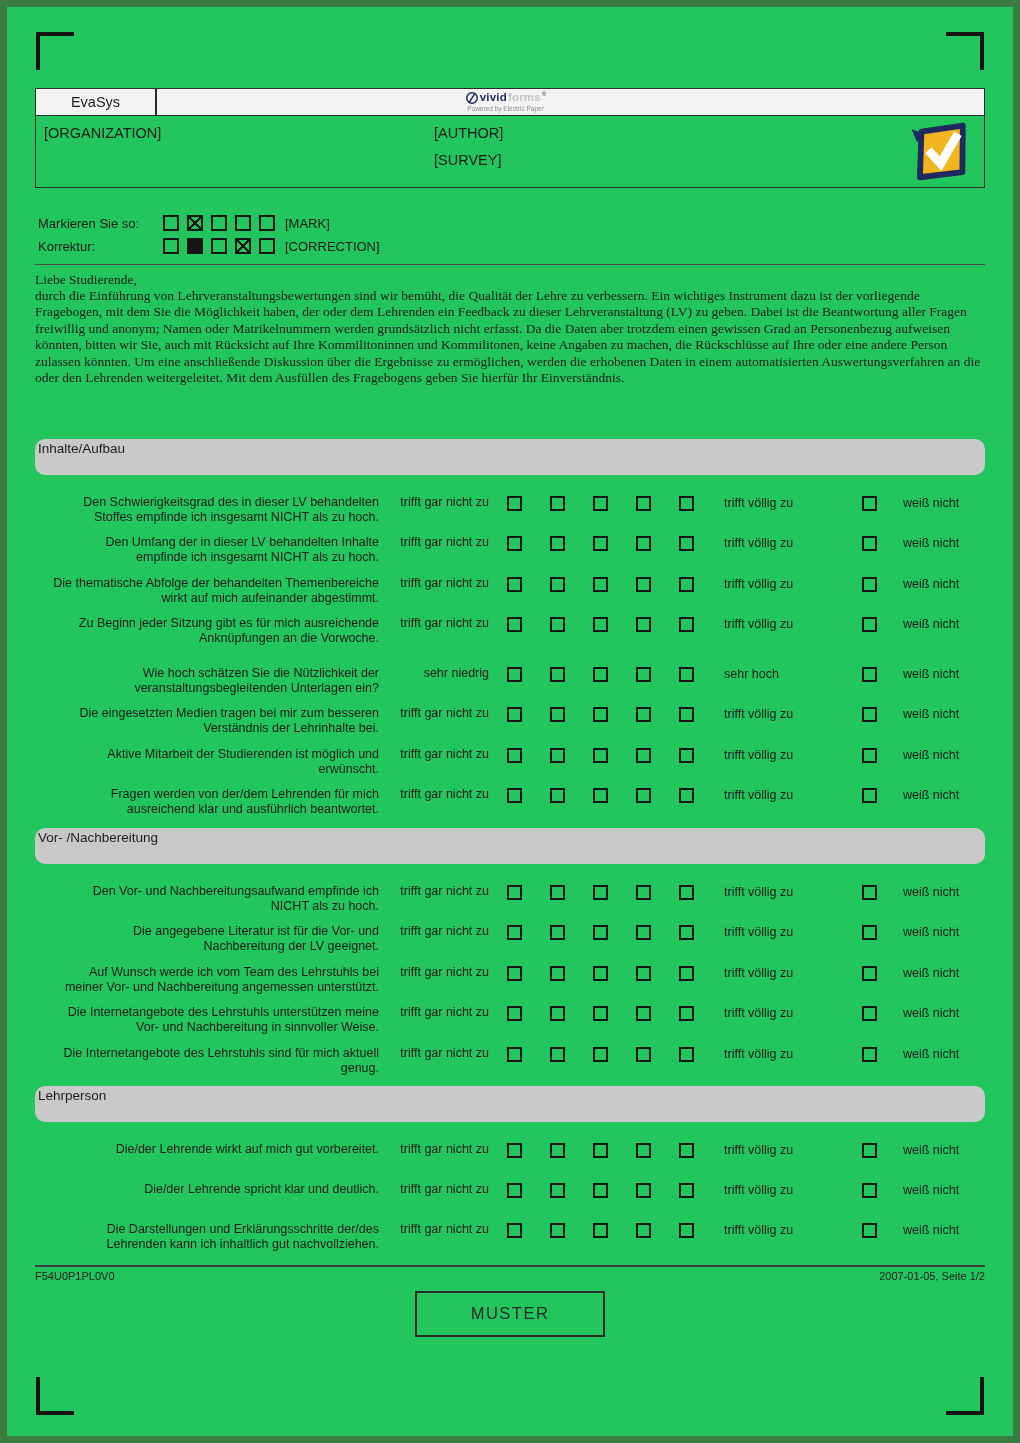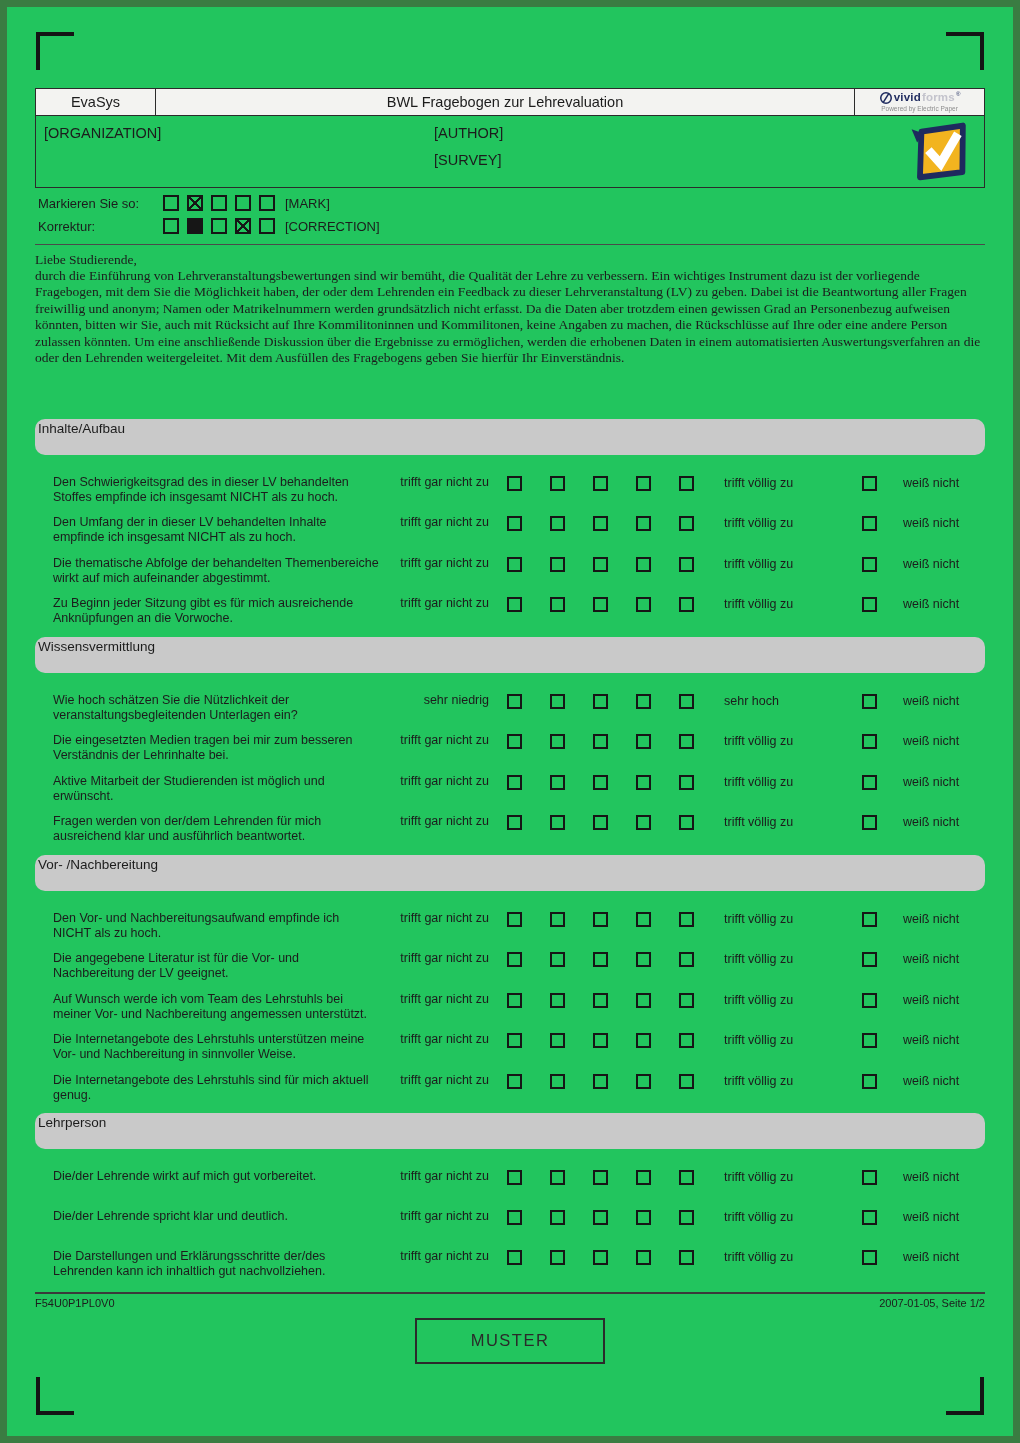--- a/index.html
+++ b/index.html
@@ -33,21 +33,21 @@
   .brand-tm { font-size:6px; color:#1e2a5e; align-self:flex-start; }
   .brand-tag { font-size:6.5px; color:#8d8d8d; margin-top:1px; }
 
   
   .meta { position:relative; border:1.5px solid #2b2b2b; border-top:none; min-height:72px; box-sizing:border-box; }
   .meta-cols { display:grid; grid-template-columns:390px 1fr; padding:9px 0 0 8px; }
   .meta-col > div { font-size:14.5px; margin-bottom:11px; }
   .note-logo { position:absolute; right:14px; top:5px; }
 
   
-  .markzone { margin-top:4px; padding-left:3px; }
+  .markzone { margin-top:24px; padding-left:3px; }
   .mark-row { display:flex; align-items:center; height:23px; }
   .mark-label { width:125px; font-size:13px; }
   .mark-boxes { display:flex; gap:8px; margin-right:10px; }
   .mark-tag { font-size:13px; }
 
   .cb { box-sizing:border-box; display:inline-block; width:15px; height:15px; border:2px solid #161616; background:transparent; flex:none; }
   .mark-boxes .cb { width:16px; height:16px; }
   .cb.filled { background:#161616; }
   .cb.crossed {
     background-image:
@@ -68,21 +68,21 @@
   .sec-bar { background:#c9c9c9; height:36px; line-height:20px; padding-left:3px; font-size:13.5px;border-radius:10px; }
   .sec-rows { margin-top:20px; }
 
   .q-row {
     display:grid;
     grid-template-columns:340px 100px 215px 140px 43px 86px;
     padding-left:18px;
     align-items:start;
     margin-bottom:11px;
   }
-  .q-text   { font-size:12.5px; line-height:1.18; padding-right:14px; }
+  .q-text   { font-size:12.5px; line-height:1.18; padding-right:14px;text-align:right; }
   .sc-left  { font-size:12.5px; line-height:1.18; text-align:right; padding-right:4px; min-height:29px; }
   .sc-boxes { display:grid; grid-template-columns:repeat(5,43px); }
   .sc-boxes .cbcell, .dk-box-cell { display:flex; justify-content:center; padding-top:1px; }
   .sc-right { font-size:12.5px; padding-left:16px; padding-top:1px; }
   .dk-label { font-size:12.5px; padding-left:12px; padding-top:1px; }
 
   
   .foot-rule { border-top:2px solid #3a3a3a; margin-top:13px; }
   .foot-row { display:flex; justify-content:space-between; font-size:11px; margin-top:3px; }
   .muster-wrap { display:flex; justify-content:center; margin-top:9px; }
@@ -97,21 +97,20 @@
 
     <div class="corner tl"></div>
     <div class="corner tr"></div>
     <div class="corner bl"></div>
     <div class="corner br"></div>
 
     <div class="content">
 
       <div class="hdr">
         <div class="hdr-cell hdr-app">EvaSys</div>
-        <div class="hdr-cell hdr-title">BWL Fragebogen zur Lehrevaluation</div>
         <div class="hdr-cell hdr-brand">
           <div class="brand-top">
             <span class="brand-icon">
               <svg width="14" height="14" viewBox="0 0 24 24">
                 <circle cx="12" cy="12" r="9" fill="none" stroke="#1e2a5e" stroke-width="2.6"></circle>
                 <line x1="7" y1="20" x2="17" y2="4" stroke="#1e2a5e" stroke-width="2.6"></line>
               </svg>
             </span>
             <span class="brand-vivid">vivid</span>
               <span class="brand-forms">forms</span>
@@ -284,23 +283,20 @@
     <div class="sc-right">trifft völlig zu</div>
     <div class="dk-box-cell">
                   <span class="cb empty"></span>
                 </div>
     <div class="dk-label">weiß nicht</div>
   </div>
 </div>
   </section>
 
   <section class="sec">
-    <div class="sec-bar">
-      <span>Wissensvermittlung</span>
-    </div>
     <div class="sec-rows">
   <div class="q-row">
     <div class="q-text">Wie hoch schätzen Sie die Nützlichkeit der veranstaltungsbegleitenden Unterlagen ein?</div>
     <div class="sc-left">sehr niedrig</div>
     <div class="sc-boxes">
                   <span class="cbcell">
                     <span class="cb empty"></span>
                   </span>
                   <span class="cbcell">
                     <span class="cb empty"></span>

